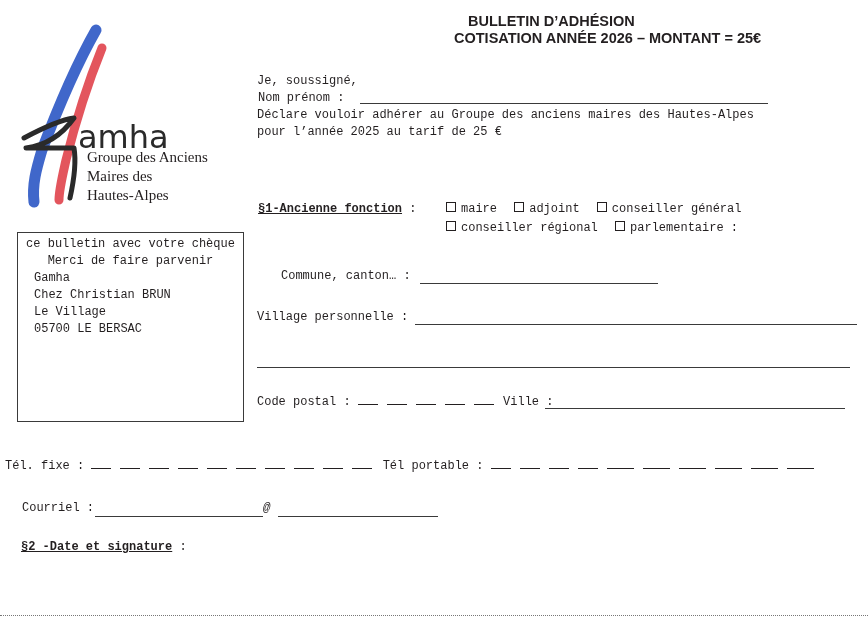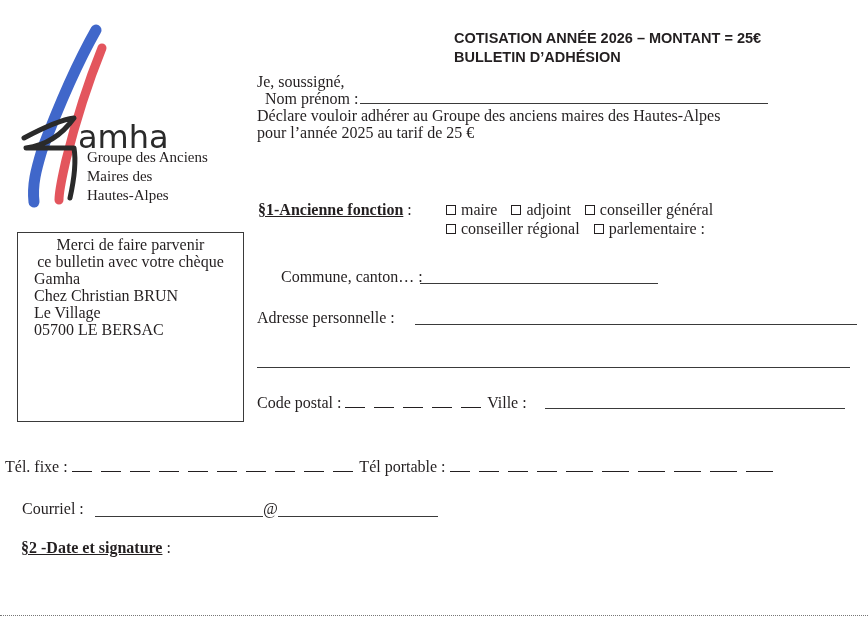--- a/index.html
+++ b/index.html
@@ -2,89 +2,89 @@
 <html><head>
 <meta charset="utf-8">
 <style>
   html, body { margin: 0; padding: 0; background: #ffffff; }
   body {
     width: 868px; height: 622px; position: relative; overflow: hidden;
     font-family: "Liberation Serif", "DejaVu Serif", serif;
     color: #231f20;
   }
   .abs { position: absolute; white-space: nowrap; }
-  .serif { font-family: Liberation Serif, serif; font-size: 16px; line-height: 17px; }
+  .serif { font-family: Liberation Mono, monospace; font-size: 12px; line-height: 17px; }
   .title { font-family: "Liberation Sans", "DejaVu Sans", sans-serif; font-weight: bold; font-size: 14.5px; line-height: 17px; color: #231f20; }
   .hline { position: absolute; height: 0; border-top: 1px solid #3a3a3a; }
   .dash { display: inline-block; height: 0; border-top: 1.5px solid #231f20; vertical-align: baseline; margin-right: 9px; }
   .section-title { font-weight: bold; text-decoration: underline; }
   .box {
     position: absolute; left: 17px; top: 232px; width: 227px; height: 190px;
     border: 1px solid #3a3a3a; box-sizing: border-box;
   }
   .box .center { text-align: center; }
   .box .addr { padding-left: 16px; }
   .logo-text { font-family: "Liberation Serif", "DejaVu Serif", serif; font-size: 15px; line-height: 19px; color: #231f20; }
   .dotted { position: absolute; left: 0; top: 615px; width: 868px; border-top: 1px dotted #777; }
   .checkbox { display: inline-block; width: 8px; height: 8px; border: 1px solid #231f20; margin-right: 5px; vertical-align: 0px; }
   .opt { margin-right: 10px; }
 </style>
 </head>
 <body>
 
-<div class="abs title" style="left:454px; top:13px;margin-top:36px;">BULLETIN D’ADHÉSION</div>
+<div class="abs title" style="left:468px; top:13px;">BULLETIN D’ADHÉSION</div>
 <div class="abs title" style="left:454px; top:30px;">COTISATION  ANNÉE  2026 – MONTANT  = 25€</div>
 
 <div class="abs" style="left:4px; top:20px; width:230px; height:190px;">
   <svg width="230" height="190" viewBox="0 0 230 190">
     <path d="M92 10 C75 40, 55 85, 38 130 C32 150, 28 165, 30 182" stroke="#2b57c4" stroke-width="11" fill="none" stroke-linecap="round" opacity="0.9"></path>
     <path d="M98 28 C85 60, 72 100, 62 140 C58 158, 55 170, 55 180" stroke="#e0424b" stroke-width="9" fill="none" stroke-linecap="round" opacity="0.9"></path>
     <path d="M20 118 C35 110, 55 100, 70 98 C60 112, 45 125, 22 128 L70 128 C72 140, 70 160, 66 178" stroke="#2a2a2a" stroke-width="5" fill="none" stroke-linecap="round" stroke-linejoin="round"></path>
     <text x="74" y="128" font-family="DejaVu Sans, sans-serif" font-size="32" fill="#2a2a2a">amha</text>
   </svg>
 </div>
 <div class="abs logo-text" style="left:87px; top:148px;">Groupe des Anciens</div>
 <div class="abs logo-text" style="left:87px; top:167px;">Maires des</div>
 <div class="abs logo-text" style="left:87px; top:186px;">Hautes-Alpes</div>
 
 <div class="abs serif" style="left:257px; top:73px;">Je, soussigné,</div>
-<div class="abs serif" style="left:265px; top:90px;">Nom prénom :</div>
+<div class="abs serif" style="left:258px; top:90px;">Nom prénom :</div>
 <div class="hline" style="left:360px; top:103px; width:408px;"></div>
 <div class="abs serif" style="left:257px; top:107px;">Déclare vouloir adhérer au Groupe des anciens maires des Hautes-Alpes</div>
 <div class="abs serif" style="left:257px; top:124px;">pour l’année  2025 au tarif de 25 €</div>
 
 <div class="abs serif" style="left:258px; top:201px;">
   <span class="section-title">§1-Ancienne fonction</span>
   <span>:</span>
 </div>
 <div class="abs serif" style="left:446px; top:201px;">
   <span class="opt"><span class="checkbox"></span><span>maire</span></span>
   <span class="opt"><span class="checkbox"></span><span>adjoint</span></span>
   <span class="opt"><span class="checkbox"></span><span>conseiller général</span></span>
 </div>
 <div class="abs serif" style="left:446px; top:220px;">
   <span class="opt"><span class="checkbox"></span><span>conseiller régional</span></span>
   <span class="opt"><span class="checkbox"></span><span>parlementaire :</span></span>
 </div>
 
 <div class="box serif">
   <div style="padding-top:3px;">
+    <div class="center">ce bulletin avec votre chèque</div>
     <div class="center">Merci de faire parvenir</div>
-    <div class="center">ce bulletin avec votre chèque</div>
     <div class="addr">Gamha</div>
     <div class="addr">Chez Christian BRUN</div>
     <div class="addr">Le Village</div>
     <div class="addr">05700 LE BERSAC</div>
   </div>
 </div>
 
 <div class="abs serif" style="left:257px; top:268px;margin-left:24px;">Commune, canton… :</div>
 <div class="hline" style="left:420px; top:283px; width:238px;"></div>
 
-<div class="abs serif" style="left:257px; top:309px;">Adresse personnelle :</div>
+<div class="abs serif" style="left:257px; top:309px;">Village personnelle :</div>
 <div class="hline" style="left:415px; top:324px; width:442px;"></div>
 <div class="hline" style="left:257px; top:367px; width:593px;"></div>
 
 <div class="abs serif" style="left:257px; top:394px;text-align:right;">
   <span>Code postal :</span>
   <span>
     <span class="dash" style="width:20px;"></span><span class="dash" style="width:20px;"></span><span class="dash" style="width:20px;"></span><span class="dash" style="width:20px;"></span><span class="dash" style="width:20px; margin-right:2px;"></span>
   </span>
   <span>Ville :</span>
 </div>

